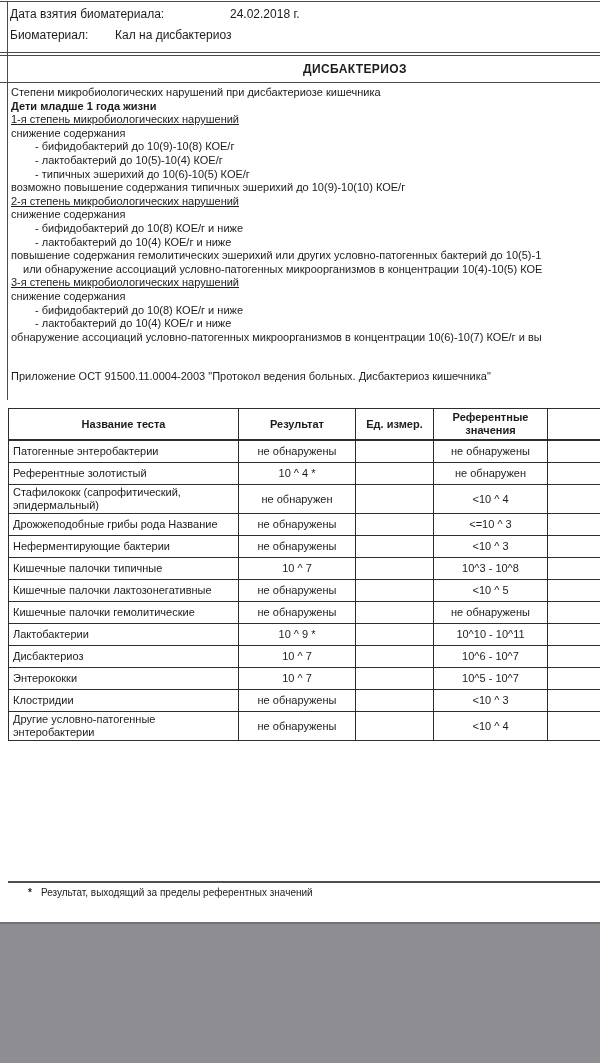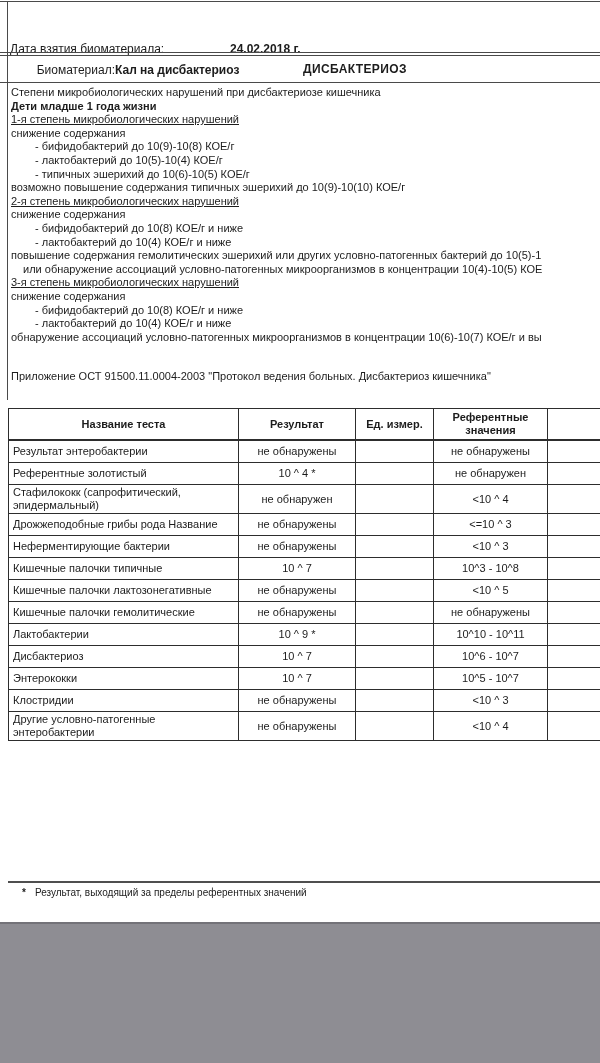--- a/index.html
+++ b/index.html
@@ -9,23 +9,23 @@
     font-family:"Liberation Sans", sans-serif;
     color:#1c1c1c;
     -webkit-font-smoothing:antialiased;
   }
   .page{position:relative;width:600px;height:1063px;overflow:hidden;background:#ffffff;}
 
   .top-rule{position:absolute;top:1px;left:0;width:600px;height:0;border-top:1px solid #4a4a4a;}
   .left-rule{position:absolute;top:1px;left:7px;width:0;height:399px;border-left:1px solid #4a4a4a;}
 
   .info{position:absolute;top:4px;left:10px;font-size:12px;line-height:21px;}
-  .info-label-1{display:inline-block;width:220px;margin-top:35px;}
-  .info-label-2{display:inline-block;width:105px;text-align:right;}
-  .info-value{font-weight:bold;}
+  .info-label-1{display:inline-block;width:220px;}
+  .info-label-2{display:inline-block;width:105px;}
+  .info-value{font-weight:normal;}
 
   .mid-rule{position:absolute;top:52px;left:0;width:600px;height:0;border-top:1px solid #4a4a4a;}
 
   .title-box{
     position:absolute;top:55px;left:0;width:710px;height:26px;
     border-top:1px solid #4a4a4a;border-bottom:1px solid #4a4a4a;
     text-align:center;line-height:26px;font-size:12px;font-weight:bold;
     letter-spacing:0.4px;
   }
 
@@ -47,21 +47,21 @@
     padding:1px 4px;
     vertical-align:middle;
     overflow:hidden;
     line-height:13px;
   }
   table.results th{font-weight:bold;text-align:center;height:28px;border-bottom-width:2px;}
   table.results td{height:19px;text-align:center;}
   table.results td.cell-name{text-align:left;}
 
   .foot-rule{position:absolute;top:881px;left:8px;width:592px;height:0;border-top:2px solid #4f4f4f;}
-  .footnote{position:absolute;top:887px;left:22px;font-size:10px;}
+  .footnote{position:absolute;top:887px;left:28px;font-size:10px;}
   .fn-marker{display:inline-block;margin-right:9px;font-weight:bold;}
 
   .gray-footer{
     position:absolute;top:922px;left:0;width:600px;height:141px;
     background:#8e8d93;border-top:2px solid #737278;
   }
 </style>
 </head>
 <body>
 
@@ -121,21 +121,21 @@
         <tr>
           <th>Название теста</th>
           <th>Результат</th>
           <th>Ед. измер.</th>
           <th>Референтные значения</th>
           <th></th>
         </tr>
       </thead>
     <tbody>
         <tr>
-          <td class="cell-name">Результат энтеробактерии</td>
+          <td class="cell-name">Патогенные энтеробактерии</td>
           <td class="cell-result">не обнаружены</td>
           <td class="cell-unit"></td>
           <td class="cell-reference">не обнаружены</td>
           <td class="cell-extra"></td>
         </tr>
         <tr>
           <td class="cell-name">Референтные золотистый</td>
           <td class="cell-result">10 ^ 4 *</td>
           <td class="cell-unit"></td>
           <td class="cell-reference">не обнаружен</td>

